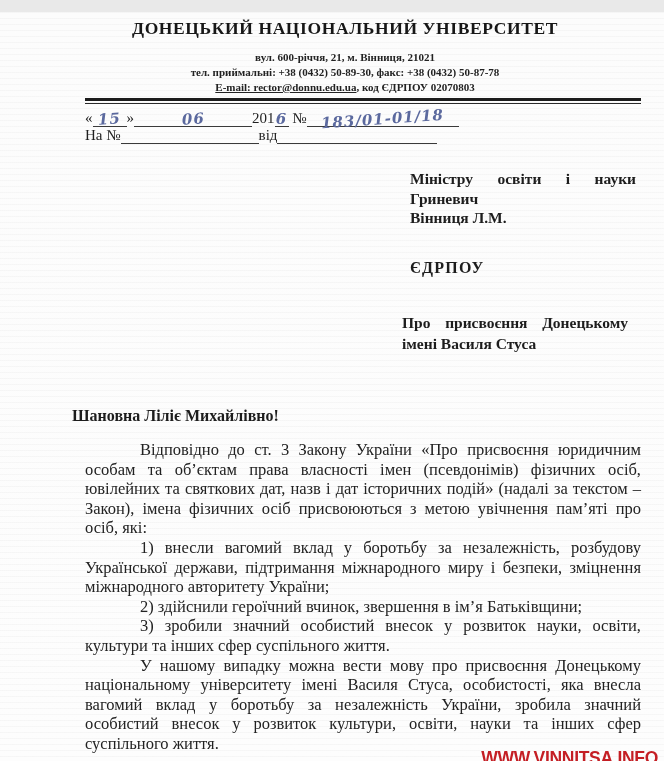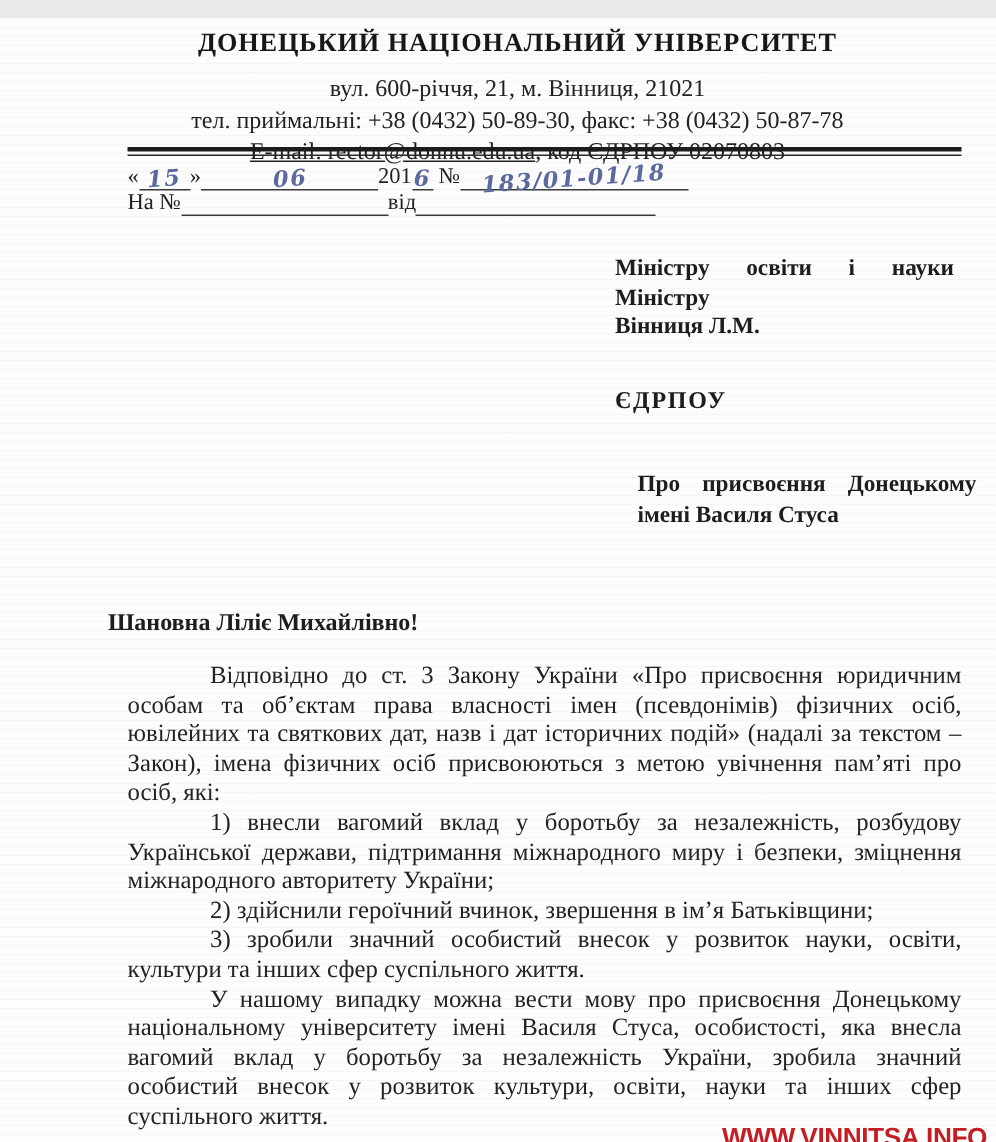--- a/index.html
+++ b/index.html
@@ -25,22 +25,22 @@
     width: 590px;
     text-align: center;
   }
   .univ-title {
     font-size: 17.5px;
     font-weight: bold;
     letter-spacing: 0.6px;
     color: #171717;
   }
   .contact-line {
-    font-size: 16px;
-    font-weight: normal;
+    font-size: 11px;
+    font-weight: bold;
     color: #222;
   }
   .addr-line   { margin-top: 12px; }
   .phone-line  { margin-top: 3px; }
   .email-line  { margin-top: 3px; }
   .u-underline { text-decoration: underline; }
   
   .double-rule {
     position: absolute;
     left: 85px; top: 86px;
@@ -89,21 +89,21 @@
     position: absolute;
     left: 410px; top: 247px;
     font-size: 16px;
     font-weight: bold;
     letter-spacing: 1.2px;
     color: #1d1d1d;
   }
   
   .subject {
     position: absolute;
-    left: 425px; top: 301px;
+    left: 402px; top: 301px;
     width: 226px;
     font-size: 15.5px;
     font-weight: bold;
     line-height: 20.5px;
     color: #1d1d1d;
   }
   
   .salutation {
     position: absolute;
     left: 72px; top: 395px;
@@ -153,21 +153,21 @@
     <div class="ref-row">
       <span>«</span><span class="blank hw" style="width:34px"><span class="hw-tilt">15</span></span><span>»</span><span class="blank hw" style="width:118px"><span class="hw-tilt">06</span></span><span>201</span><span class="blank hw" style="width:14px"><span>6</span></span><span>&nbsp;<span>№</span></span><span class="blank hw" style="width:152px"><span class="hw-tilt">183/01-01/18</span></span>
     </div>
     <div class="ref-row">
       <span>На №</span><span class="blank" style="width:138px"></span><span>від</span><span class="blank" style="width:160px"></span>
     </div>
   </div>
 
   <div class="addressee">
     <div class="just-line">Міністру освіти і науки</div>
-    <div>Міністру</div>
+    <div>Гриневич</div>
     <div>Вінниця Л.М.</div>
   </div>
 
   <div class="doc-type">ЄДРПОУ</div>
 
   <div class="subject">
     <div class="just-line">Про присвоєння Донецькому</div>
     <div>імені Василя Стуса</div>
   </div>
 

